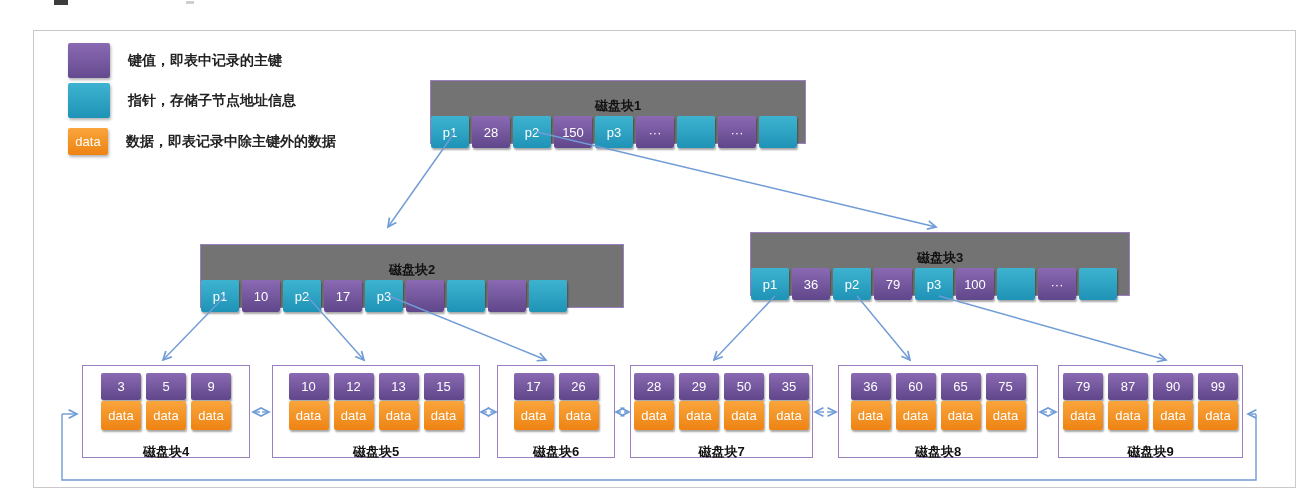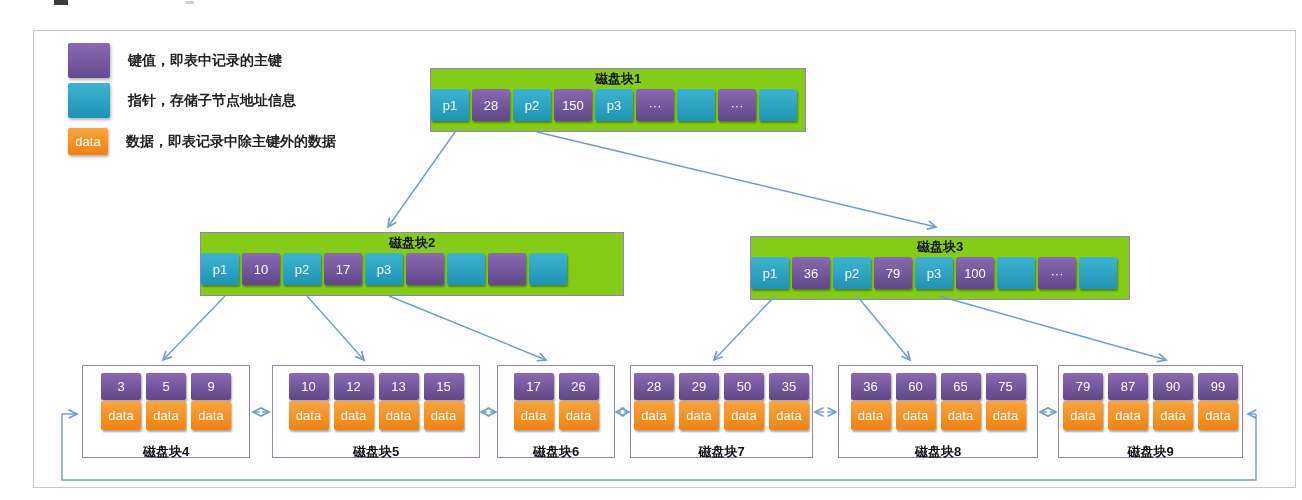--- a/index.html
+++ b/index.html
@@ -13,21 +13,21 @@
   
   .legend-row{position:absolute;display:flex;align-items:center;}
   .sw{border-radius:2px;box-shadow:1px 2px 3px rgba(0,0,0,.30);flex:0 0 auto;}
   .sw.key{width:42px;height:35px;background:linear-gradient(180deg,#8a6ab3,#654a8f);}
   .sw.pointer{width:42px;height:35px;background:linear-gradient(180deg,#3eb3d0,#1f93b6);}
   .sw.data{width:40px;height:27px;background:linear-gradient(180deg,#f9a53c,#ee8313);
            color:#fff;font-size:13px;display:flex;align-items:center;justify-content:center;}
   .legend-label{margin-left:18px;font-size:14px;font-weight:bold;color:#222;white-space:nowrap;}
 
   
-  .inode{position:absolute;height:64px;border:1px solid #9b7fc0;background:#84cc16;padding-top:2px;box-sizing:border-box;}
+  .inode{position:absolute;height:64px;border:1px solid #9b7fc0;background:#737373;padding-top:17px;box-sizing:border-box;margin-top:12px;}
   .ititle{text-align:center;font-size:13px;font-weight:bold;color:#111;line-height:16px;}
   .cells{display:flex;justify-content:flex-start;gap:3px;margin-top:2px;}
   .cell{width:38px;height:32px;display:flex;align-items:center;justify-content:center;
         color:#fff;font-size:13px;border-radius:2px;box-shadow:1px 2px 2px rgba(0,0,0,.35);}
   .cell.key{background:linear-gradient(180deg,#8a6ab3,#60468a);}
   .cell.pointer{background:linear-gradient(180deg,#3eb3d0,#1f93b6);}
 
   
   .leaf{position:absolute;top:365px;height:93px;border:1px solid #9b7fc0;background:#fff;box-sizing:border-box;}
   .pairs{display:flex;justify-content:center;gap:5px;margin-top:7px;}
@@ -84,21 +84,21 @@
         <div class="cell key">10</div>
         <div class="cell pointer">p2</div>
         <div class="cell key">17</div>
         <div class="cell pointer">p3</div>
         <div class="cell key"></div>
         <div class="cell pointer"></div>
         <div class="cell key"></div>
         <div class="cell pointer"></div>
       </div>
     </div>
-  <div class="inode" style="left:750px;top:236px;width:380px;">
+  <div class="inode" style="left:750px;top:220px;width:380px;">
       <div class="ititle">磁盘块3</div>
       <div class="cells">
         <div class="cell pointer">p1</div>
         <div class="cell key">36</div>
         <div class="cell pointer">p2</div>
         <div class="cell key">79</div>
         <div class="cell pointer">p3</div>
         <div class="cell key">100</div>
         <div class="cell pointer"></div>
         <div class="cell key">···</div>

